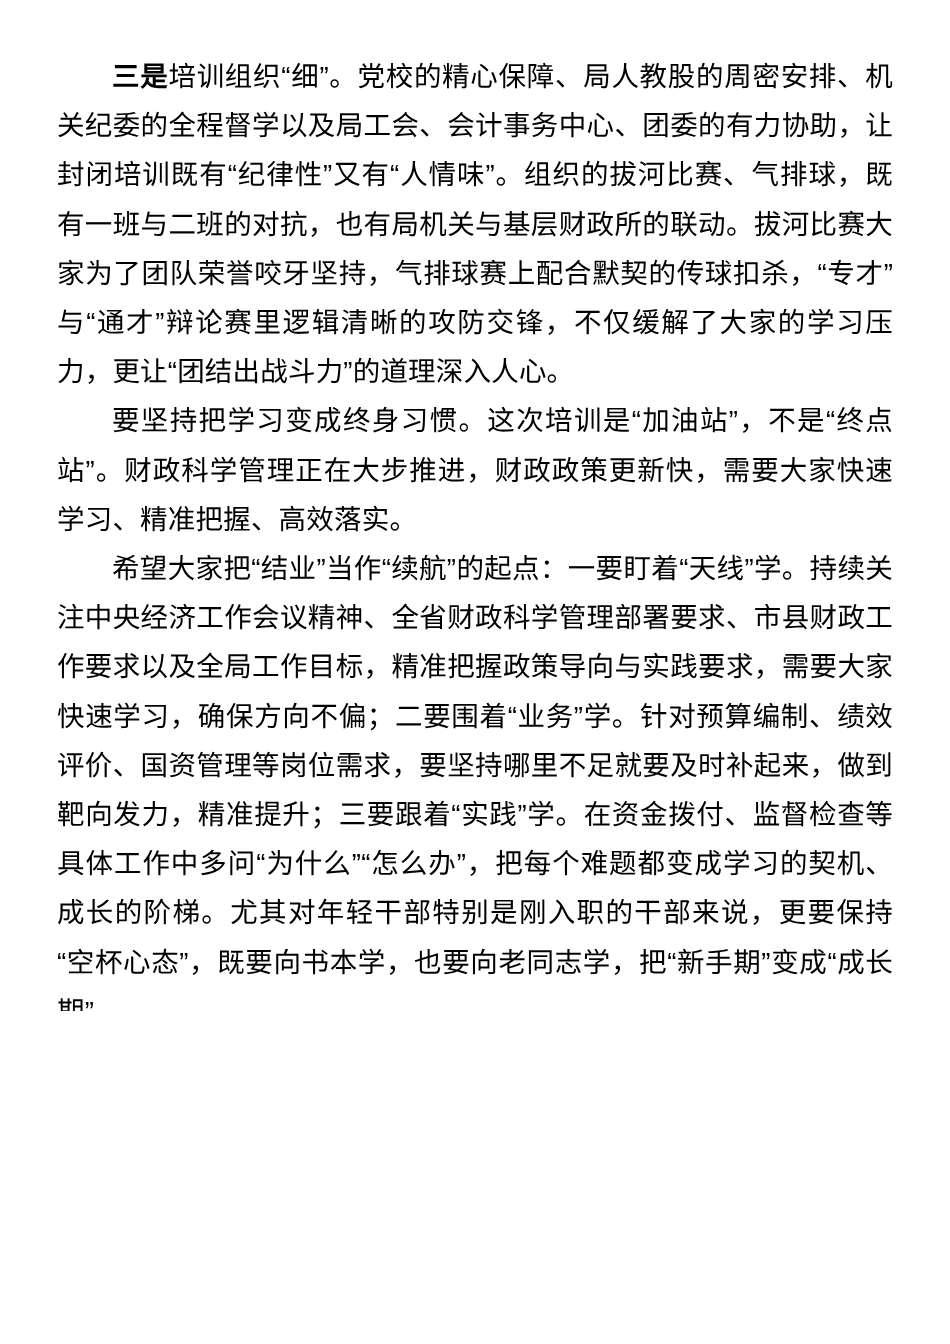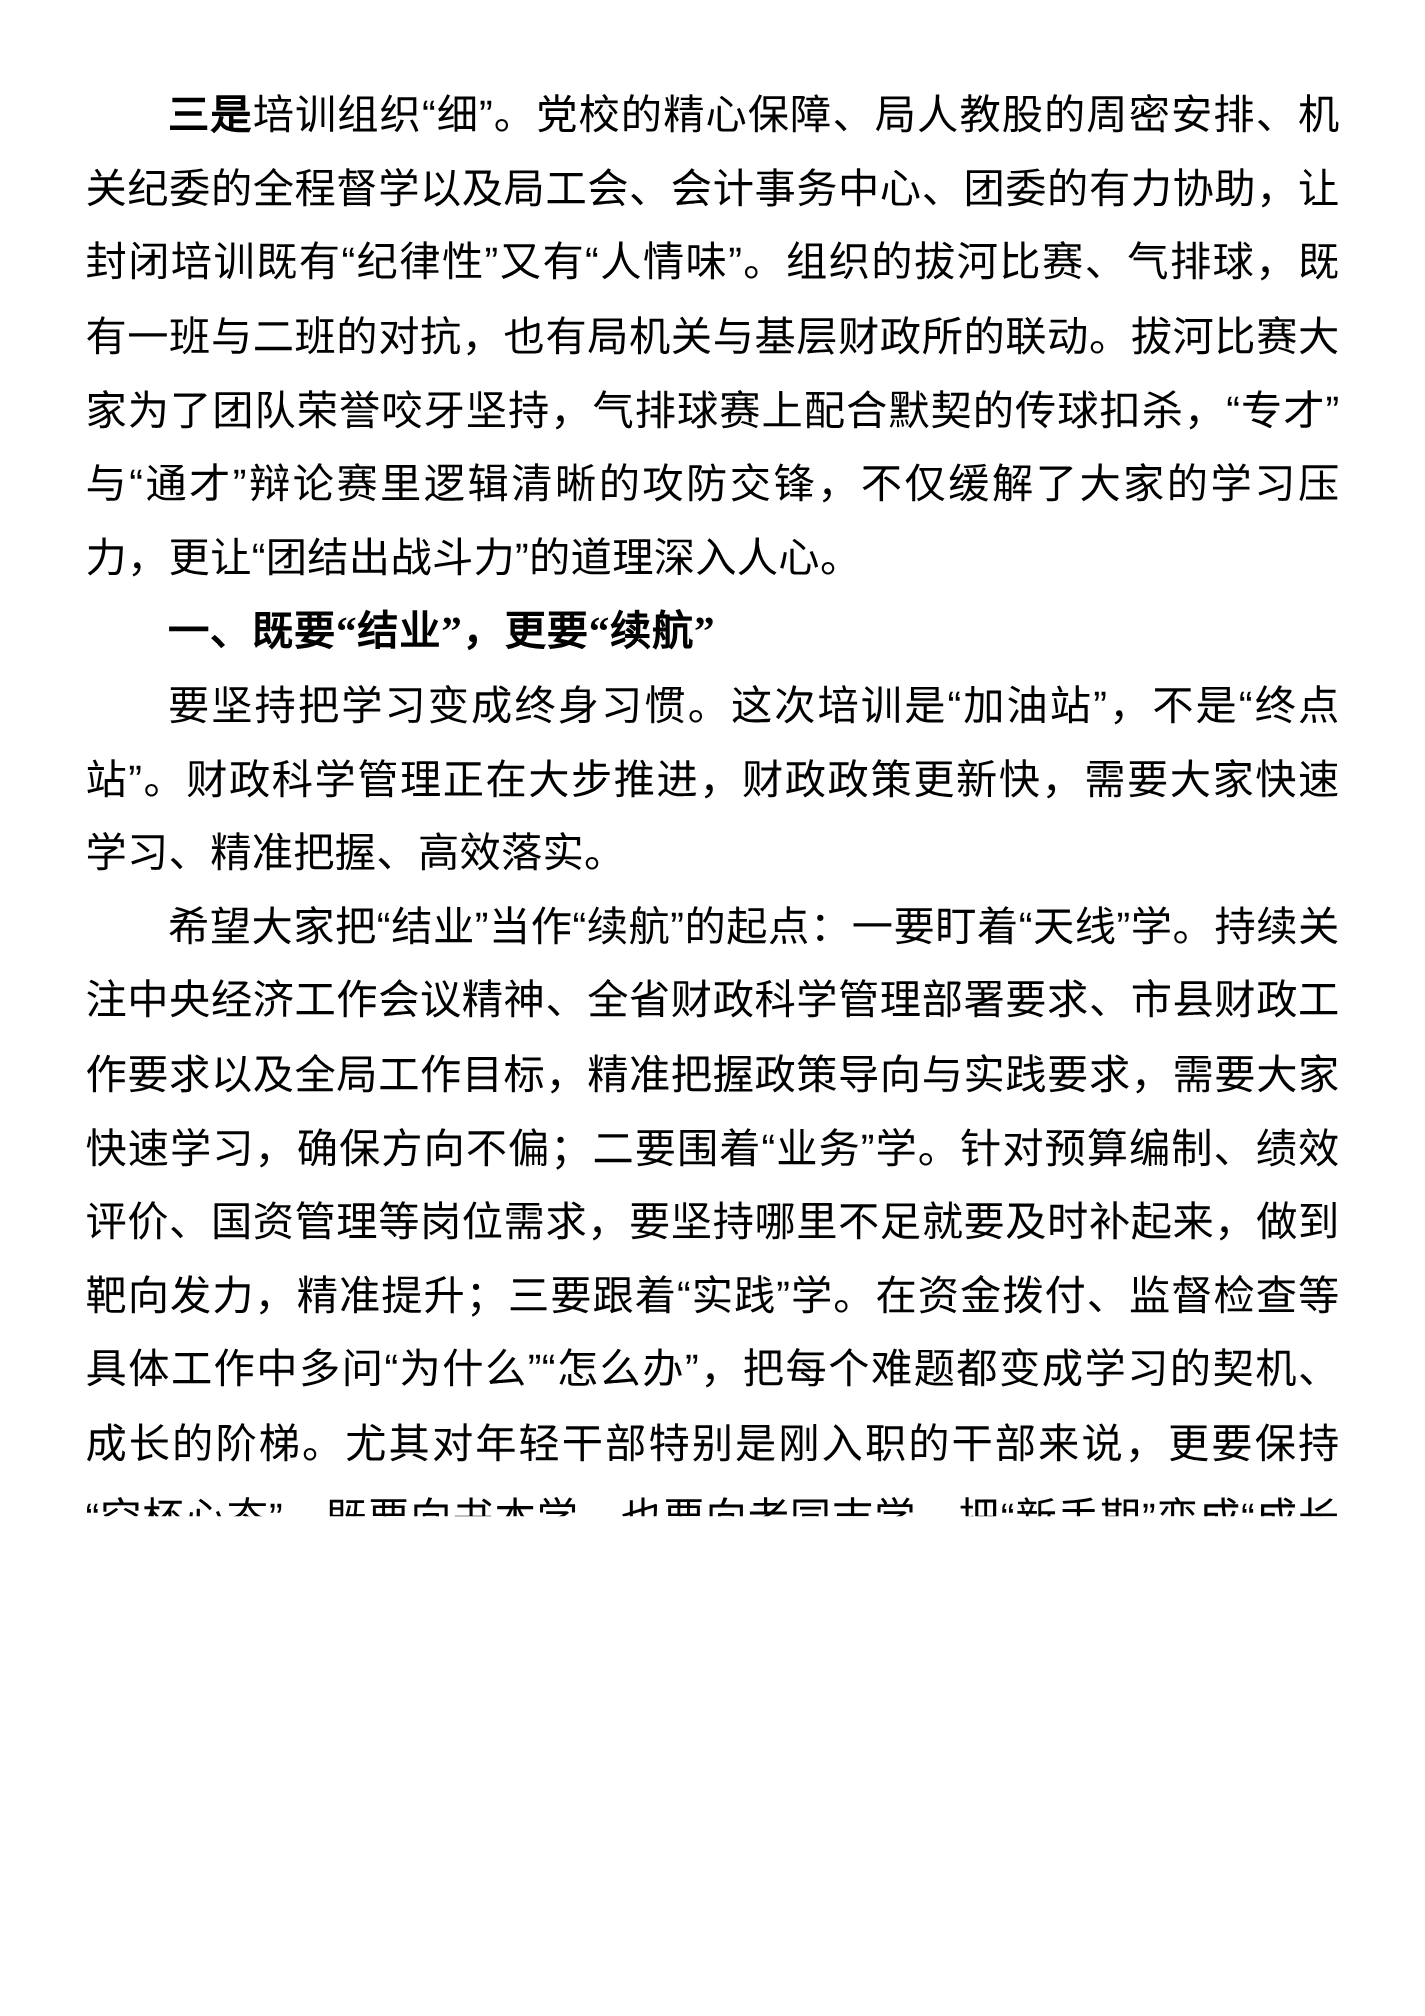--- a/index.html
+++ b/index.html
@@ -59,21 +59,20 @@
 </style>
 </head>
 <body>
 
 <div class="page">
   <div class="doc-body">
 
     <p class="para"><span class="lead-bold">三是</span><span>培训组织“细”。党校的精心保障、局人教股的周密安排、机关纪委的全程督学以及局工会、会计事务中心、团委的有力协助，让封闭培训既有“纪律性”又有“人情味”。组织的拔河比赛、气排球，既有一班与二班的对抗，也有局机关与基层财政所的联动。拔河比赛大家为了团队荣誉咬牙坚持，气排球赛上配合默契的传球扣杀，“专才”与“通才”辩论赛里逻辑清晰的攻防交锋，不仅缓解了大家的学习压力，更让“团结出战斗力”的道理深入人心。</span></p>
 
 
-    <p class="heading">一、既要“结业”，更要“续航”</p>
 
     <p class="para">要坚持把学习变成终身习惯。这次培训是“加油站”，不是“终点站”。财政科学管理正在大步推进，财政政策更新快，需要大家快速学习、精准把握、高效落实。</p>
 
     <p class="para">希望大家把“结业”当作“续航”的起点：一要盯着“天线”学。持续关注中央经济工作会议精神、全省财政科学管理部署要求、市县财政工作要求以及全局工作目标，精准把握政策导向与实践要求，需要大家快速学习，确保方向不偏；二要围着“业务”学。针对预算编制、绩效评价、国资管理等岗位需求，要坚持哪里不足就要及时补起来，做到靶向发力，精准提升；三要跟着“实践”学。在资金拨付、监督检查等具体工作中多问“为什么”“怎么办”，把每个难题都变成学习的契机、成长的阶梯。尤其对年轻干部特别是刚入职的干部来说，更要保持“空杯心态”，既要向书本学，也要向老同志学，把“新手期”变成“成长期”。</p>
 
 
     <div class="spacer-bottom"></div>
   </div>
 </div>
 

